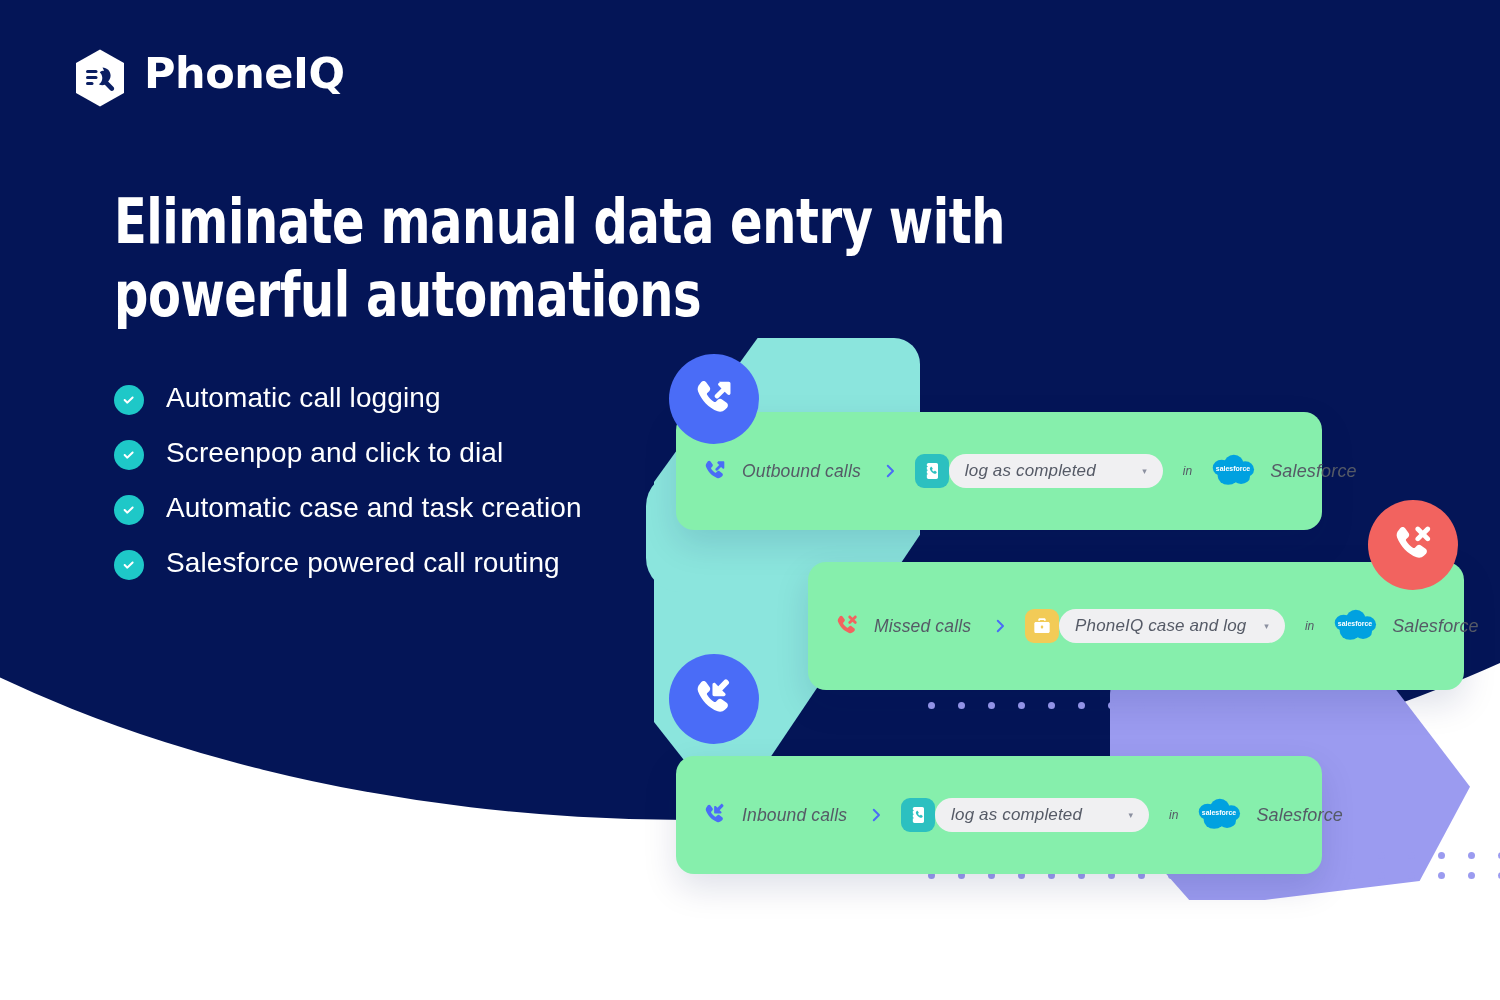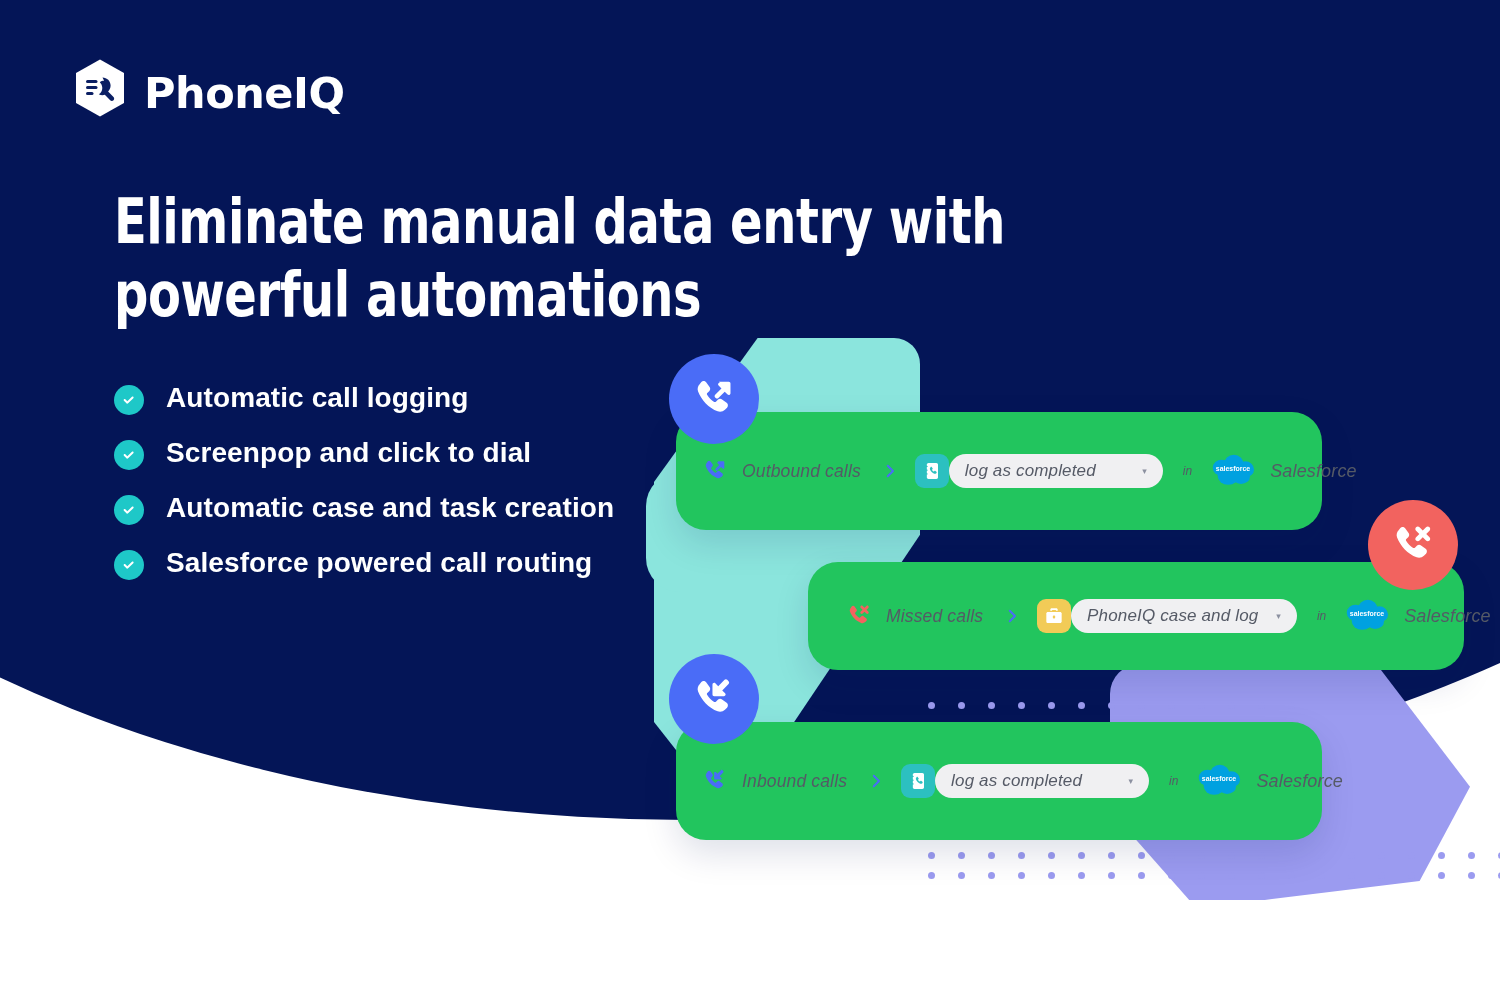--- a/index.html
+++ b/index.html
@@ -74,22 +74,22 @@
     background: #9B9BF0;
   }
   .dot-row .dot + .dot { margin-left: 23px; }
   #dots-mid  { left: 928px; top: 702px; }
   #dots-bot1 { left: 928px; top: 852px; }
   #dots-bot2 { left: 928px; top: 872px; }
 
   
   .logo {
     position: absolute;
-    left: 72px; top: 58px;
-    display: flex; align-items: flex-end; gap: 16px;
+    left: 72px; top: 48px;
+    display: flex; align-items: flex-start; gap: 16px;
   }
   .logo-mark { width: 56px; height: 60px; display: block; }
   .logo-word {
     color: #ffffff;
     font-size: 43px;
     font-weight: 700;
     letter-spacing: -0.5px;
     font-family: "DejaVu Sans", "Liberation Sans", sans-serif;
   }
 
@@ -127,35 +127,35 @@
     border-radius: 50%;
     background: #1EC8C8;
     display: flex; align-items: center; justify-content: center;
     margin-top: 5px;
   }
   .bullet-check svg { display: block; }
   .bullet-text {
     color: #ffffff;
     font-size: 28px;
     line-height: 1.32;
-    font-weight: 700;
+    font-weight: 400;
     letter-spacing: 0.1px;
   }
 
   
   .card {
     position: absolute;
-    background: #22c55e;
-    border-radius: 30px;
+    background: #86efac;
+    border-radius: 18px;
     box-shadow: 0 14px 34px rgba(4, 21, 87, 0.13);
     display: flex;
   }
   #card-outbound { left: 676px;  top: 412px; width: 646px;  height: 118px; }
-  #card-missed   { left: 808px;  top: 562px; width: 656px;  height: 108px; padding-left: 12px; }
-  #card-inbound  { left: 676px;  top: 722px; width: 646px;  height: 118px; }
+  #card-missed   { left: 808px;  top: 562px; width: 656px;  height: 128px; }
+  #card-inbound  { left: 676px;  top: 756px; width: 646px;  height: 118px; }
 
   .card-row {
     display: flex;
     align-items: center;
     width: 100%;
     padding: 0 26px;
   }
   .card-icon-sm { flex: 0 0 auto; width: 26px; height: 26px; margin-right: 14px; }
   .card-icon-sm svg { display: block; width: 26px; height: 26px; }
   .card-label {

